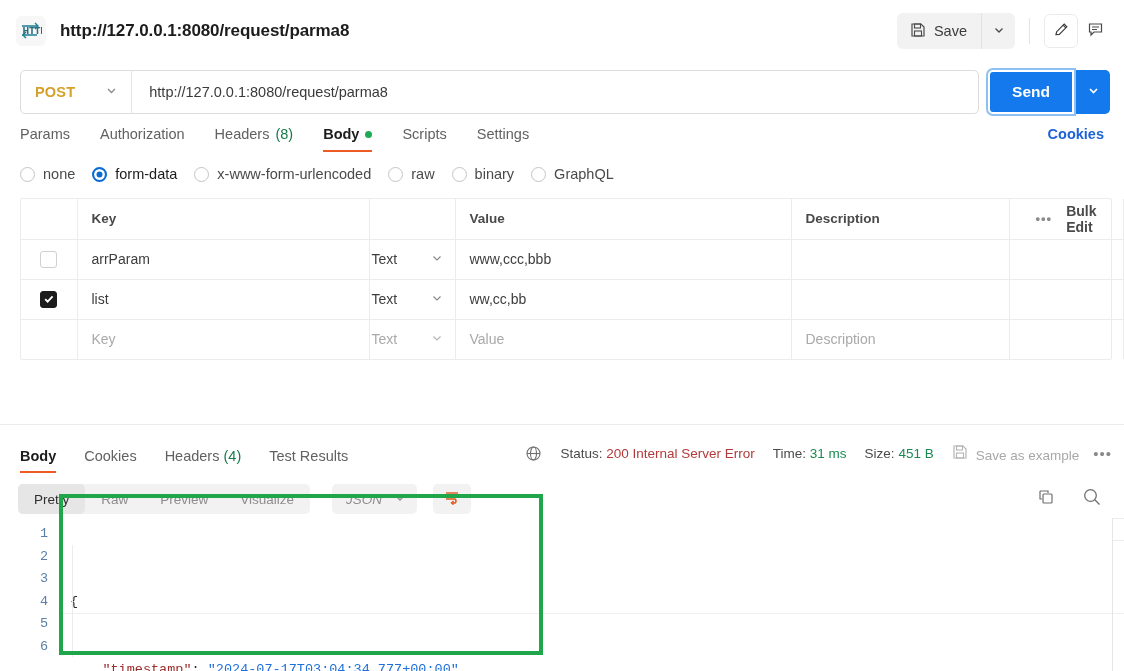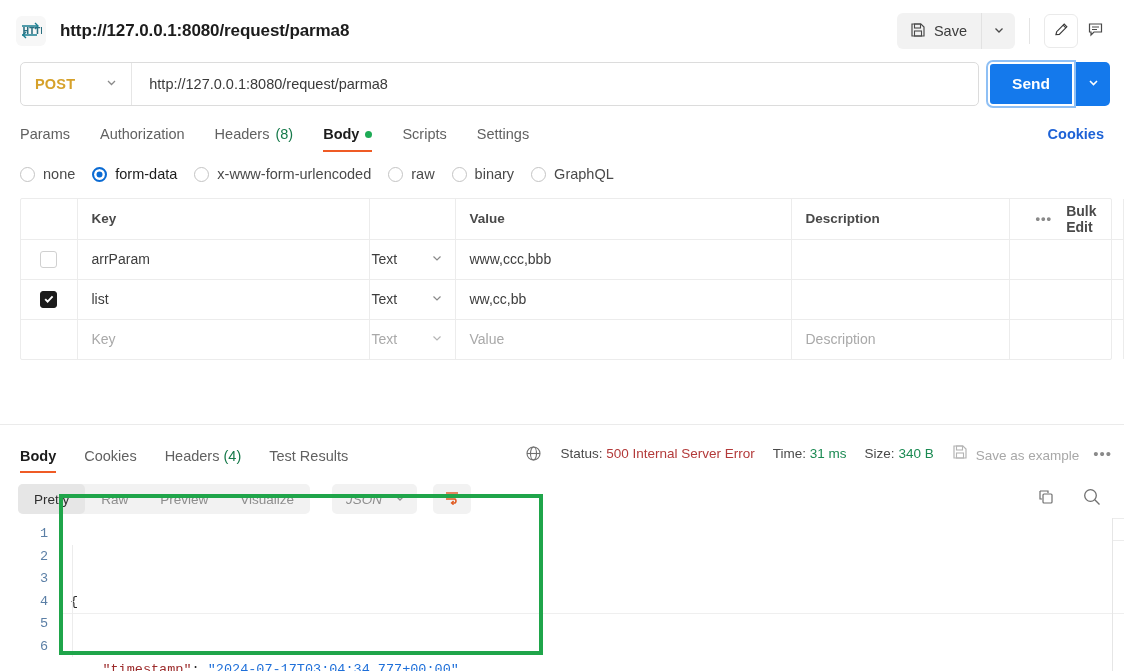--- a/index.html
+++ b/index.html
@@ -73,21 +73,21 @@
     width: 34px; height: 34px;
     display: flex; align-items: center; justify-content: center;
     border-radius: 6px;
     cursor: pointer;
   }
   .icon-btn.boxed { border: 1px solid #eaeaea; background:#fff; }
 
   
   .urlbar {
     display: flex;
-    align-items: flex-start;
+    align-items: flex-end;
     padding: 0 14px 0 20px;
     height: 52px;
   }
   .url-input-wrap {
     flex: 1 1 auto;
     display: flex; align-items: center;
     height: 44px;
     border: 1px solid #dcdcdc;
     border-radius: 5px;
     background: #fff;
@@ -709,29 +709,29 @@
   <div class="resp-meta">
     <span class="meta-item">
       <svg width="17" height="17" viewBox="0 0 17 17" style="vertical-align:-3px">
         <circle cx="8.5" cy="8.5" r="6.5" fill="none" stroke="#6f6f6f" stroke-width="1.1"></circle>
         <ellipse cx="8.5" cy="8.5" rx="3" ry="6.5" fill="none" stroke="#6f6f6f" stroke-width="1.1"></ellipse>
         <path d="M2 8.5 H15" stroke="#6f6f6f" stroke-width="1.1"></path>
       </svg>
     </span>
     <span class="meta-item">
       <span>Status:</span>
-      <span class="meta-val-err">500 Internal Server Error</span>
+      <span class="meta-val-err">200 Internal Server Error</span>
     </span>
     <span class="meta-item">
       <span>Time:</span>
       <span class="meta-val-ok">31 ms</span>
     </span>
     <span class="meta-item">
       <span>Size:</span>
-      <span class="meta-val-ok">340 B</span>
+      <span class="meta-val-ok">451 B</span>
     </span>
     <span class="save-ex">
       <span>
         <svg width="16" height="16" viewBox="0 0 16 16">
           <path d="M2 2 h9 l3 3 v9 h-12 z" fill="none" stroke="#b4b4b4" stroke-width="1.2"></path>
           <rect x="4.5" y="2" width="6" height="4" fill="none" stroke="#b4b4b4" stroke-width="1.1"></rect>
           <rect x="4.5" y="9" width="7" height="5" fill="none" stroke="#b4b4b4" stroke-width="1.1"></rect>
         </svg>
       </span>
       <span>Save as example</span>

